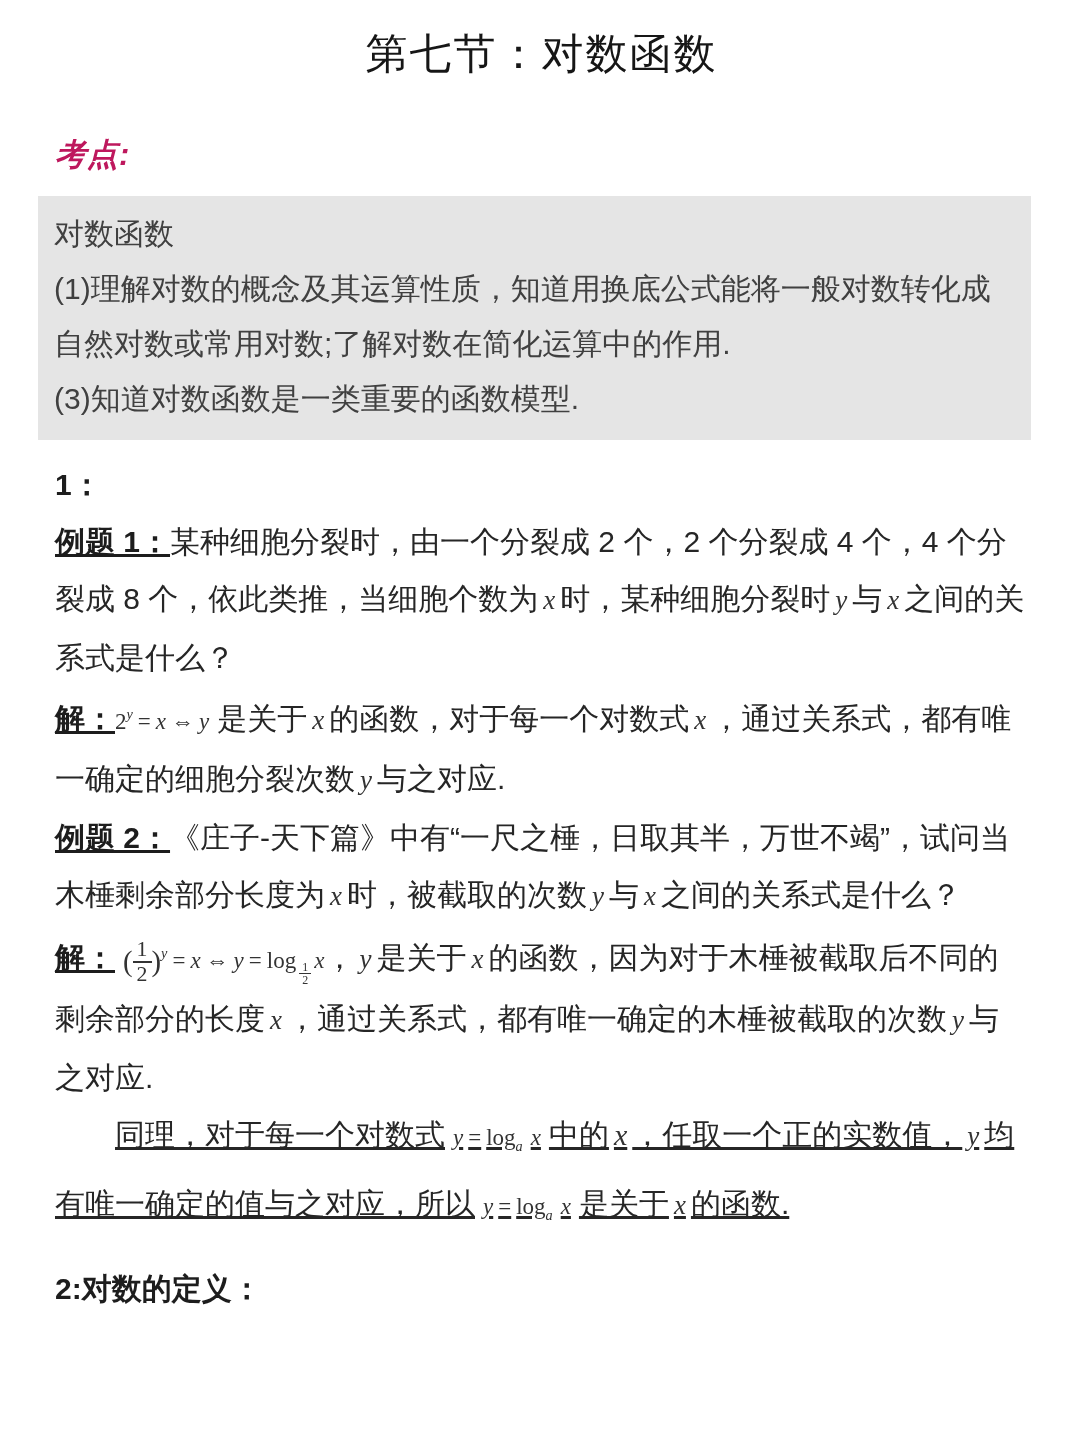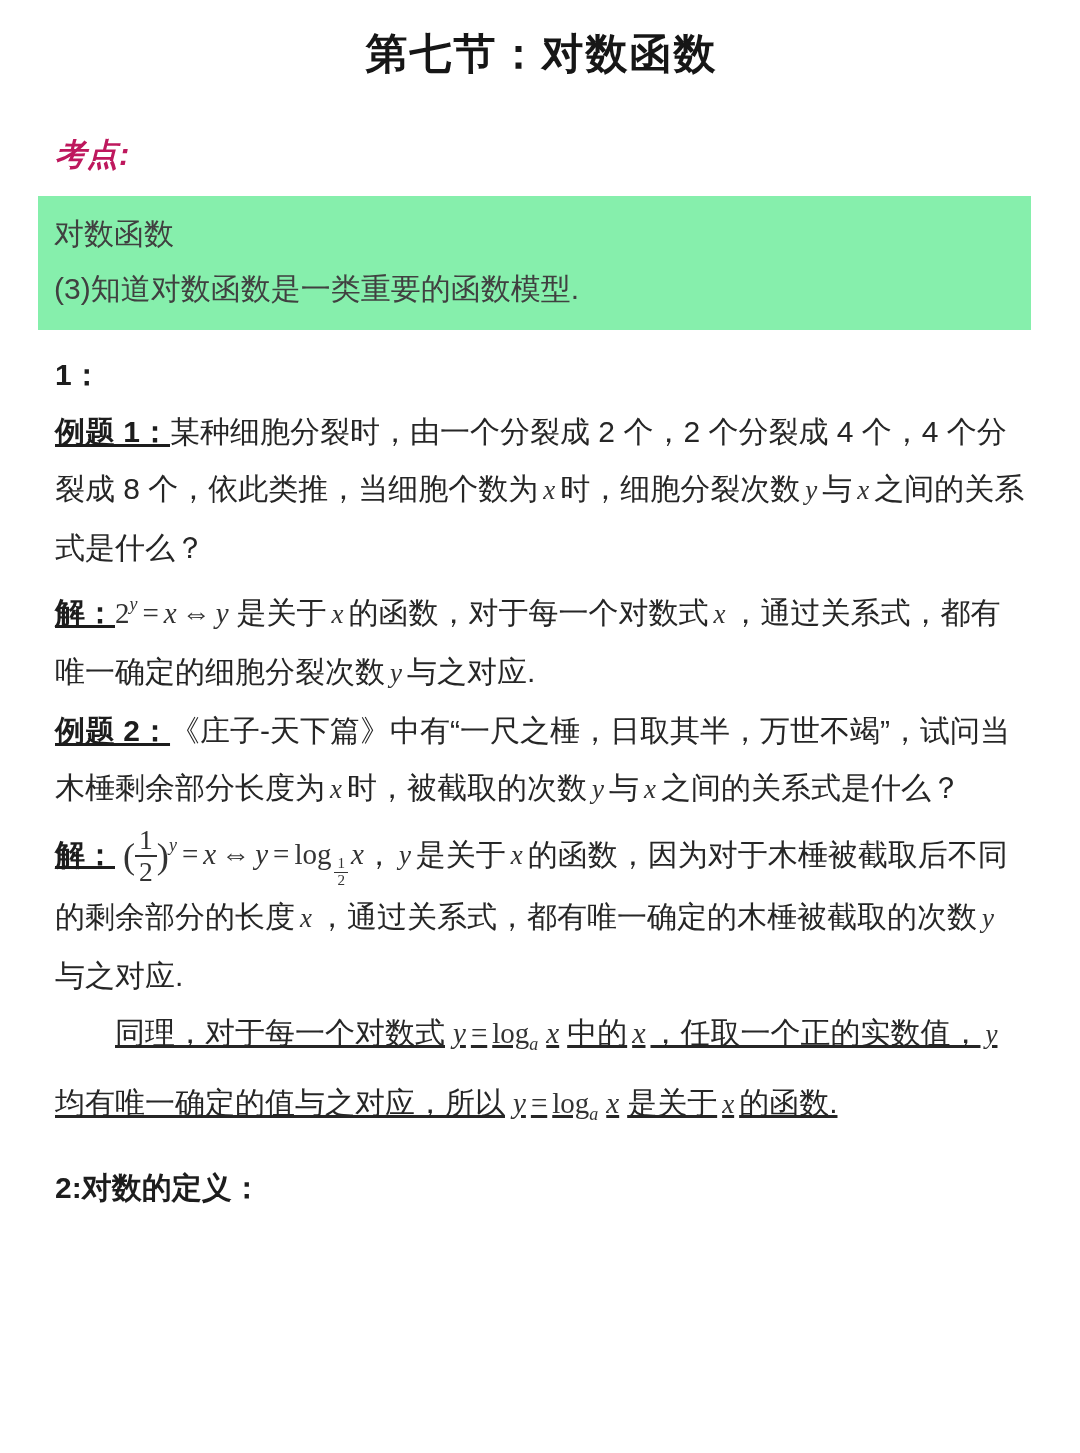--- a/index.html
+++ b/index.html
@@ -4,45 +4,45 @@
 <style>
   html,body{margin:0;padding:0;background:#ffffff;}
   body{
     width:1080px;min-height:1453px;box-sizing:border-box;
     font-family:"Liberation Sans",sans-serif;
     color:#2b2b2b;
     padding:16px 52px 24px 55px;
   }
   .title{
     font-family:"Liberation Serif",serif;
-    font-size:42px;font-weight:bold;text-align:center;
+    font-size:42px;font-weight:normal;text-align:center;
     letter-spacing:2px;color:#161616;
     margin:10px 0 0 0;
   }
   .kaodian{
     margin:52px 0 0 0;
     font-size:31px;font-weight:bold;font-style:italic;
     color:#be185d;letter-spacing:1px;
   }
   .points-box{
-    background:#86efac;
+    background:#e5e5e5;
     margin:20px -3px 0 -17px;
     padding:10px 16px 14px 16px;
     color:#404040;
   }
   .points-box p{margin:0;font-size:30px;line-height:55px;}
   .sec-head{
     font-size:30px;font-weight:bold;color:#1d1d1d;
     margin:16px 0 0 0;line-height:57px;
   }
   p.body{font-size:30px;line-height:57px;margin:0;color:#262626;}
   .indent{text-indent:2em;text-decoration:underline;}
   .lbl{font-weight:bold;color:#1d1d1d;text-decoration:underline;}
   
-  .math{font-family:"Liberation Serif",serif;font-size:29px;color:#333;white-space:nowrap;}
+  .math{font-family:"Liberation Serif",serif;font-size:23px;color:#333;white-space:nowrap;}
   .mi{font-family:"Liberation Serif",serif;font-style:italic;}
   .mvar{font-family:"Liberation Serif",serif;font-style:italic;font-size:27px;color:#333;margin:0 5px;}
   .op{margin:0 5px;}
   .sup{font-size:0.62em;vertical-align:0.7em;}
   .sub{font-size:0.62em;vertical-align:-0.4em;}
   .frac{display:inline-block;vertical-align:-0.62em;text-align:center;line-height:1.08;font-size:0.95em;}
   .fnum{display:block;border-bottom:2px solid #333;padding:0 4px;}
   .fden{display:block;}
   .paren{font-size:1.25em;vertical-align:-0.12em;}
   .logfrac{display:inline-block;vertical-align:-1.35em;text-align:center;line-height:1.05;font-size:0.52em;margin:0 3px;}
@@ -53,26 +53,27 @@
 </style>
 </head>
 <body>
 
 <h1 class="title">第七节：对数函数</h1>
 
 <p class="kaodian">考点:</p>
 
 <div class="points-box">
   <p>对数函数</p>
+  <p>(1)理解对数的概念及其运算性质，知道用换底公式能将一般对数转化成自然对数或常用对数;了解对数在简化运算中的作用.</p>
   <p>(3)知道对数函数是一类重要的函数模型.</p>
 </div>
 
 <p class="sec-head">1：</p>
 
-<p class="body"><span class="lbl">例题 1：</span><span>某种细胞分裂时，由一个分裂成 2 个，2 个分裂成 4 个，4 个分裂成 8 个，依此类推，当细胞个数为</span><span class="mvar">x</span><span>时，细胞分裂次数</span><span class="mvar">y</span><span>与</span><span class="mvar">x</span><span>之间的关系式是什么？</span></p>
+<p class="body"><span class="lbl">例题 1：</span><span>某种细胞分裂时，由一个分裂成 2 个，2 个分裂成 4 个，4 个分裂成 8 个，依此类推，当细胞个数为</span><span class="mvar">x</span><span>时，某种细胞分裂时</span><span class="mvar">y</span><span>与</span><span class="mvar">x</span><span>之间的关系式是什么？</span></p>
 
 <p class="body"><span class="lbl">解：</span><span class="math gap-r"><span>2</span><span class="sup mi">y</span><span class="op">=</span><span class="mi">x</span><span class="op">⇔</span><span class="mi">y</span></span><span>是关于</span><span class="mvar">x</span><span>的函数，对于每一个对数式</span><span class="mvar">x</span><span>，通过关系式，都有唯一确定的细胞分裂次数</span><span class="mvar">y</span><span>与之对应.</span></p>
 
 <p class="body"><span class="lbl">例题 2：</span><span>《庄子-天下篇》中有“一尺之棰，日取其半，万世不竭”，试问当木棰剩余部分长度为</span><span class="mvar">x</span><span>时，被截取的次数</span><span class="mvar">y</span><span>与</span><span class="mvar">x</span><span>之间的关系式是什么？</span></p>
 
 <p class="body"><span class="lbl">解：</span><span class="math gap-l"><span class="paren">(</span><span class="frac"><span class="fnum">1</span><span class="fden">2</span></span><span class="paren">)</span><span class="sup mi">y</span><span class="op">=</span><span class="mi">x</span><span class="op">⇔</span><span class="mi">y</span><span class="op">=</span><span>log</span><span class="logfrac"><span class="lfnum">1</span><span class="lfden">2</span></span><span class="mi">x</span></span><span>，</span><span class="mvar">y</span><span>是关于</span><span class="mvar">x</span><span>的函数，因为对于木棰被截取后不同的剩余部分的长度</span><span class="mvar">x</span><span>，通过关系式，都有唯一确定的木棰被截取的次数</span><span class="mvar">y</span><span>与之对应.</span></p>
 
 <p class="body indent"><span>同理，对于每一个对数式</span><span class="math gap-l gap-r"><span class="mi">y</span><span class="op">=</span><span>log</span><span class="sub mi">a</span><span class="mi gap-l">x</span></span><span>中的</span><span class="mvar" style="font-size:30px">x</span><span>，任取一个正的实数值，</span><span class="mvar">y</span><span>均有唯一确定的值与之对应，所以</span><span class="math gap-l gap-r"><span class="mi">y</span><span class="op">=</span><span>log</span><span class="sub mi">a</span><span class="mi gap-l">x</span></span><span>是关于</span><span class="mvar">x</span><span>的函数.</span></p>
 
 <p class="sec-head">2:对数的定义：</p>

